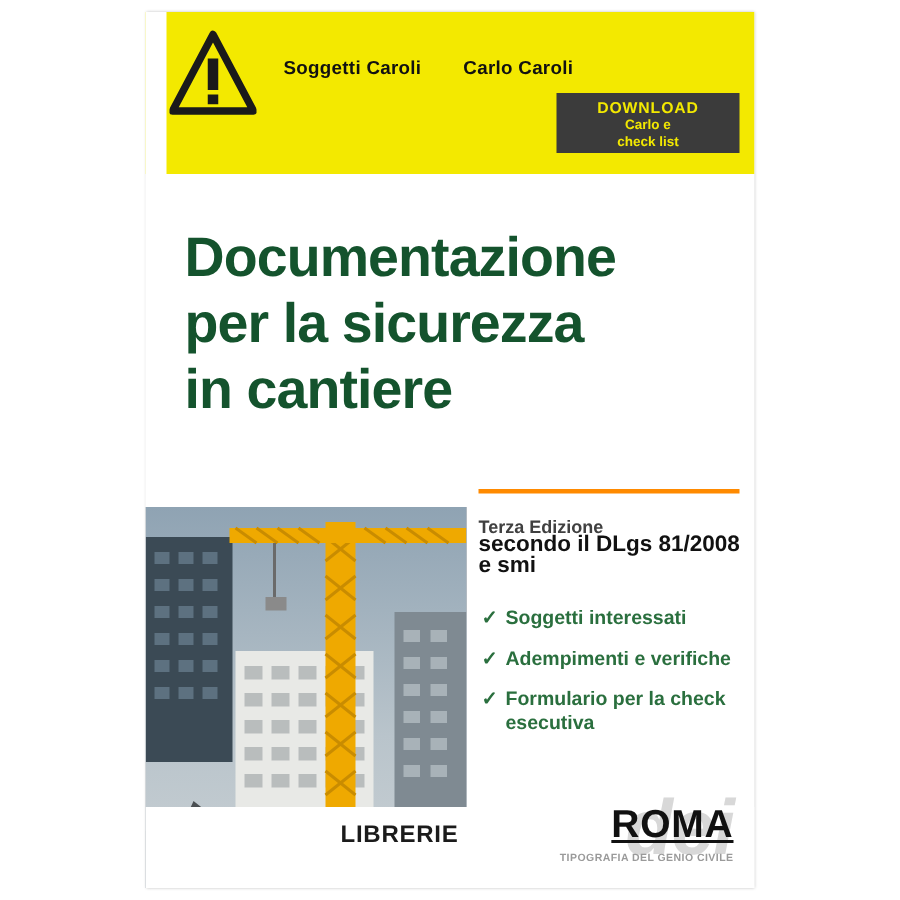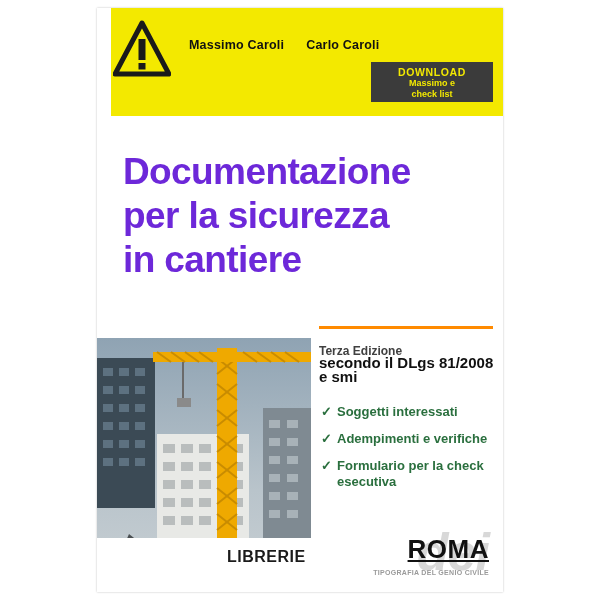--- a/index.html
+++ b/index.html
@@ -51,21 +51,21 @@
   .authors {
     position: absolute;
     left: 92px;
     top: 30px;
     font-size: 12.5px;
     font-weight: bold;
     color: #111;
     letter-spacing: .2px;
     white-space: nowrap;
   }
-  .author-2 { margin-left: 22px; }
+  .author-2 { margin-left: 28px; }
 
   .download-box {
     position: absolute;
     right: 10px;
     top: 54px;
     width: 122px;
     height: 40px;
     background: #3b3b3b;
     color: #f3e900;
     text-align: center;
@@ -87,21 +87,21 @@
   
   .title-area {
     position: absolute;
     left: 26px;
     top: 142px;
     width: 370px;
   }
   .title-line {
     font-size: 37px;
     font-weight: bold;
-    color: #6d28d9;
+    color: #14532d;
     line-height: 44px;
     letter-spacing: -0.6px;
   }
 
   
   .edition-rule {
     position: absolute;
     left: 222px;
     top: 318px;
     width: 174px;
@@ -222,26 +222,26 @@
 
   <div class="hazard-icon">
     <svg width="58" height="62" viewBox="0 0 58 62">
       <polygon points="29,3 56,54 2,54" fill="#f3e900" stroke="#1a1a1a" stroke-width="5" stroke-linejoin="round"></polygon>
       <rect x="25.5" y="19" width="7" height="21" fill="#1a1a1a"></rect>
       <rect x="25.5" y="43" width="7" height="6.5" fill="#1a1a1a"></rect>
     </svg>
   </div>
 
   <div class="authors">
-    <span>Massimo Caroli</span><span class="author-2">Carlo Caroli</span>
+    <span>Soggetti Caroli</span><span class="author-2">Carlo Caroli</span>
   </div>
 
   <div class="download-box">
     <div class="dl-title">DOWNLOAD</div>
-    <div class="dl-sub">Massimo e</div>
+    <div class="dl-sub">Carlo e</div>
     <div class="dl-sub">check list</div>
   </div>
 
   <div class="title-area">
     <div class="title-line">Documentazione</div>
     <div class="title-line">per la sicurezza</div>
     <div class="title-line">in cantiere</div>
   </div>
 
   <div class="edition-rule"></div>

